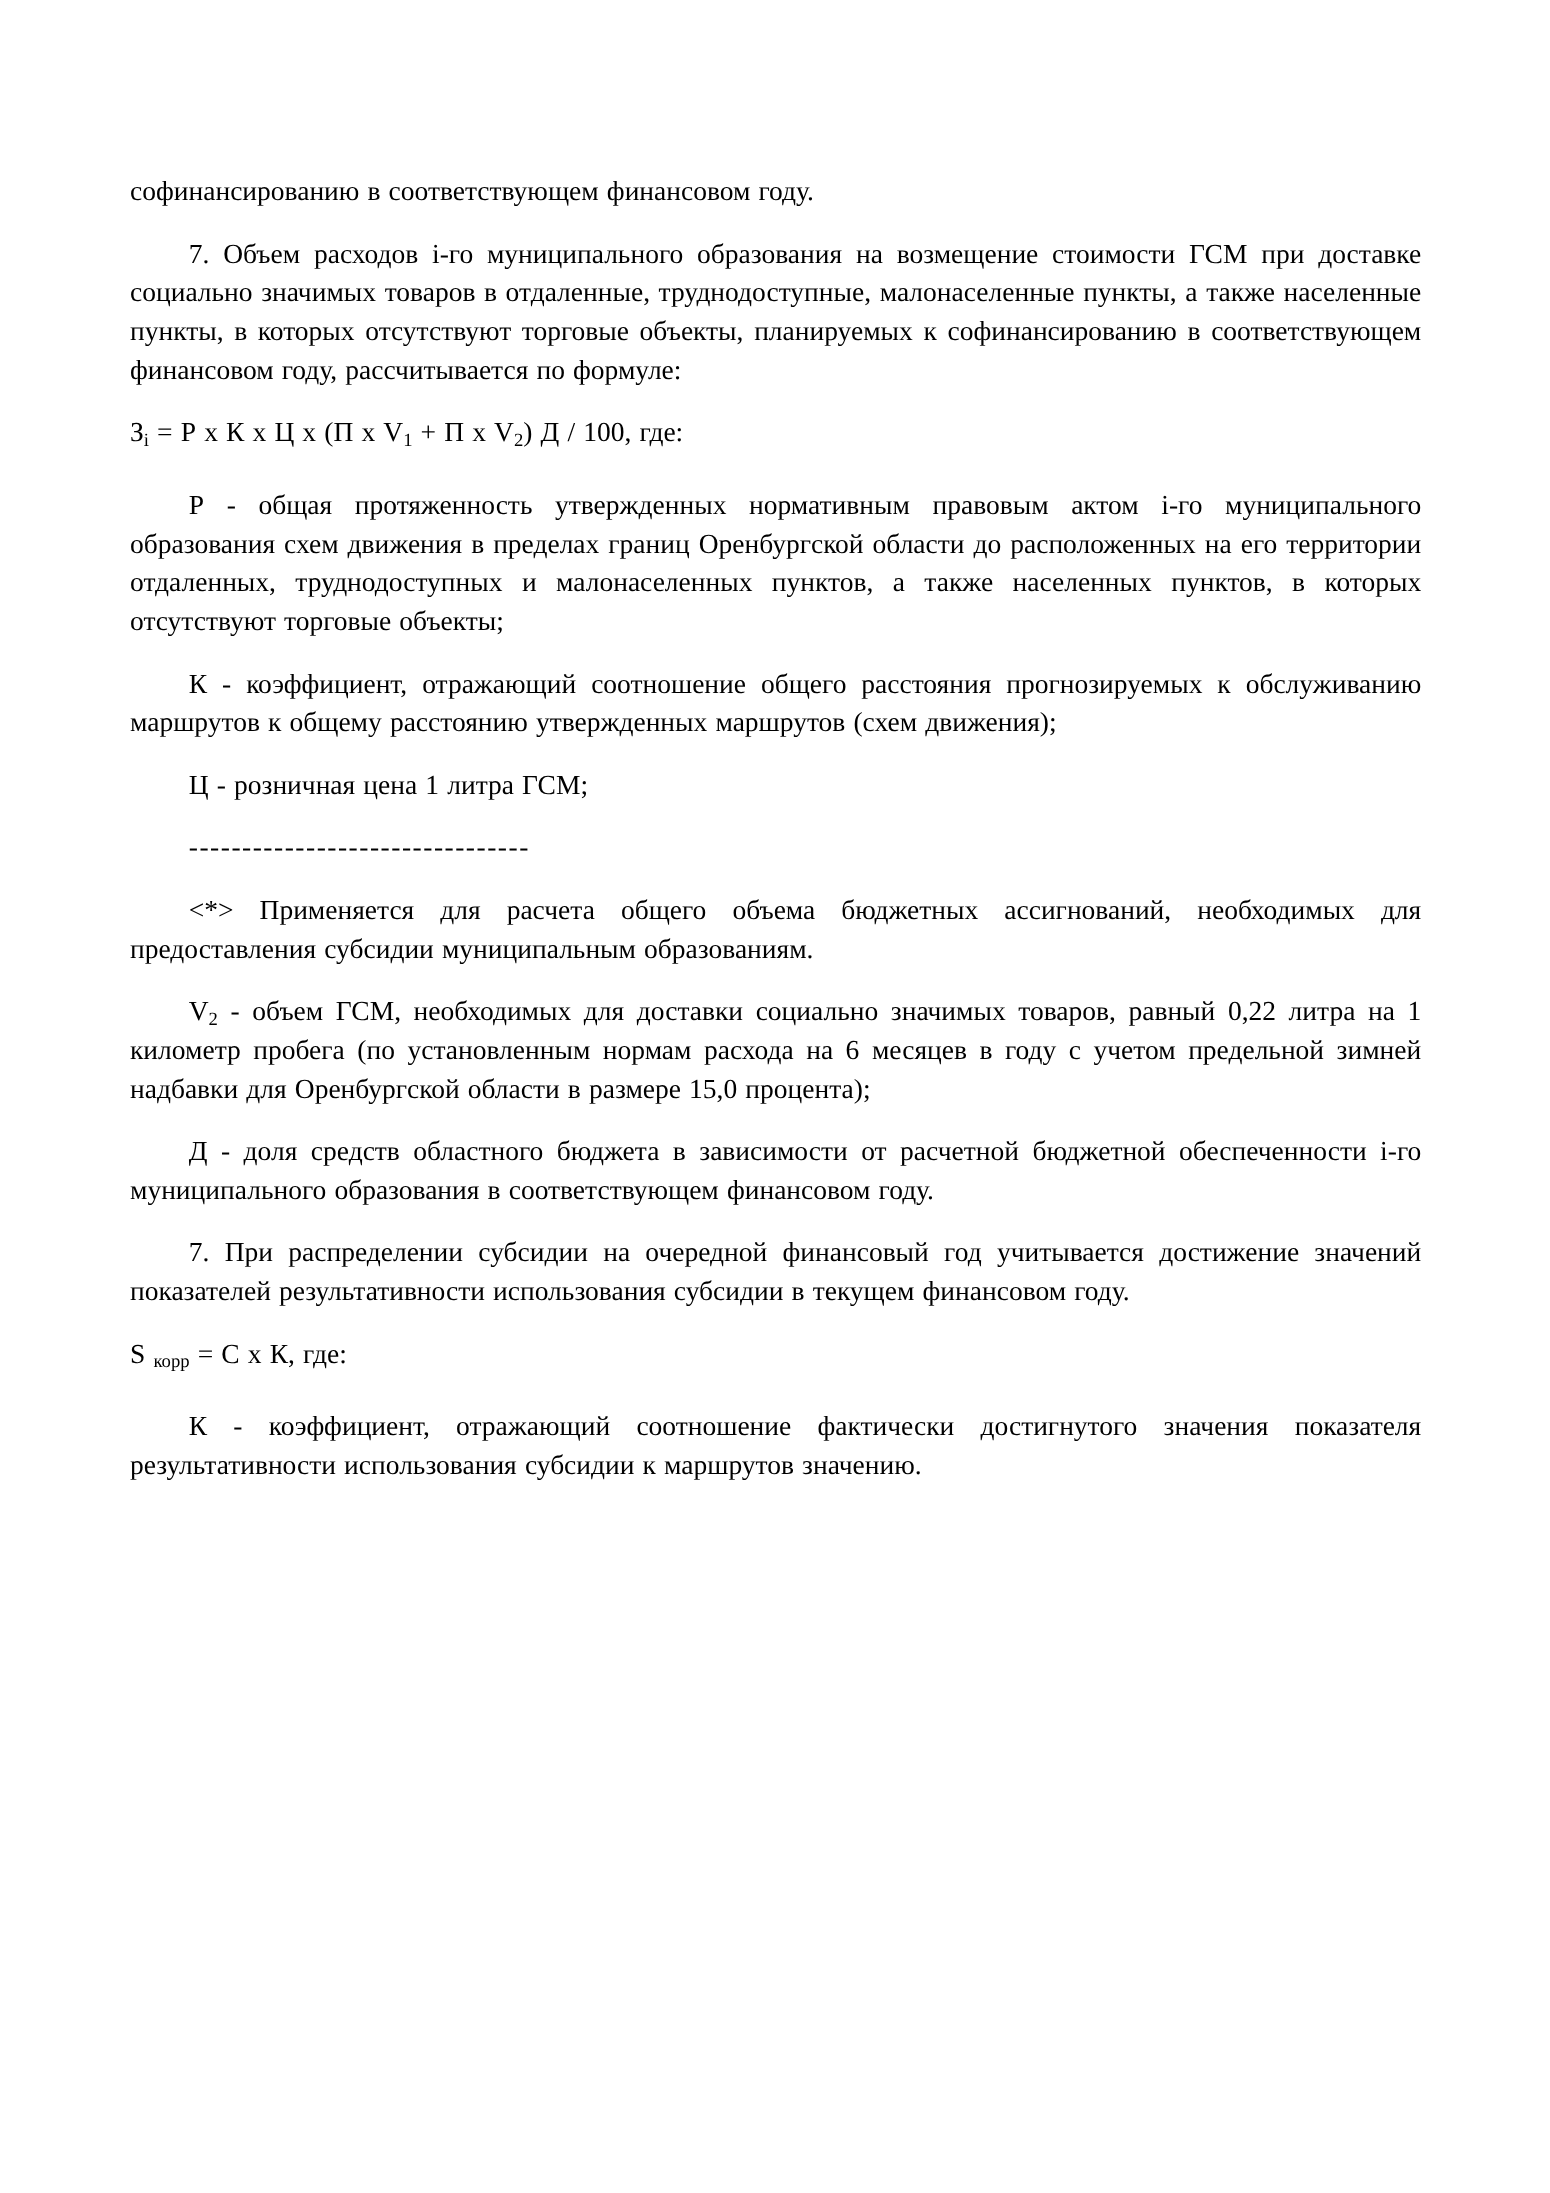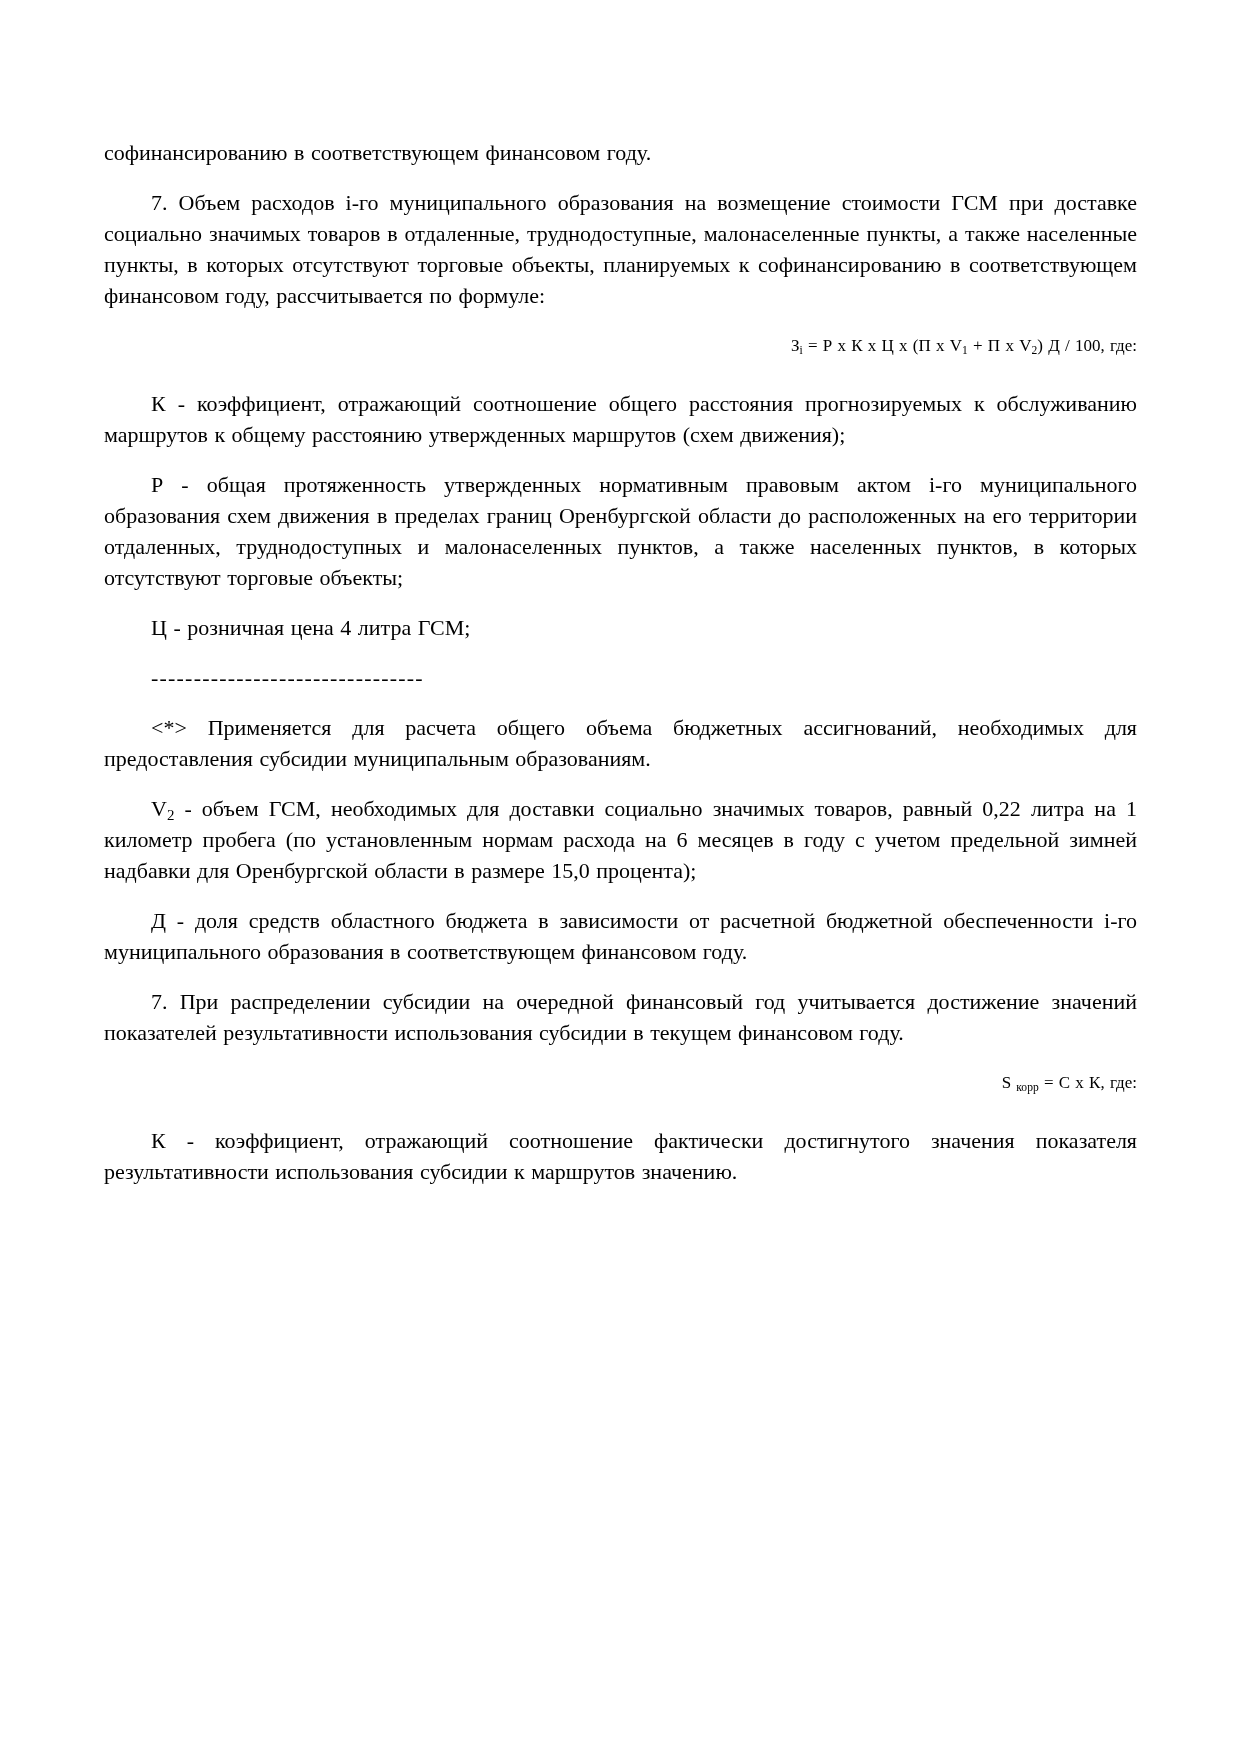--- a/index.html
+++ b/index.html
@@ -21,23 +21,23 @@
   .para {
     font-size: 22px;
     line-height: 31px;
     text-align: justify;
     text-indent: 47px;
     margin-bottom: 19px;
     word-spacing: 1px;
   }
   .para.no-indent { text-indent: 0; }
   .formula {
-    font-size: 17px;
+    font-size: 22px;
     line-height: 31px;
-    text-align: right;
+    text-align: left;
     text-indent: 0;
     margin: 1px 0 27px 0;
   }
   .separator {
     text-align: left;
     letter-spacing: 1.2px;
     word-spacing: 0;
   }
   sub {
     font-size: 0.68em;
@@ -49,25 +49,25 @@
 <body>
 
 <div class="page">
 
   <p class="para no-indent">софинансированию в соответствующем финансовом году.</p>
 
   <p class="para">7. Объем расходов i-го муниципального образования на возмещение стоимости ГСМ при доставке социально значимых товаров в отдаленные, труднодоступные, малонаселенные пункты, а также населенные пункты, в которых отсутствуют торговые объекты, планируемых к софинансированию в соответствующем финансовом году, рассчитывается по формуле:</p>
 
   <p class="para formula">З<sub>i</sub> = Р х К х Ц х (П х V<sub>1</sub> + П х V<sub>2</sub>) Д / 100, где:</p>
 
+  <p class="para">Р - общая протяженность утвержденных нормативным правовым актом i-го муниципального образования схем движения в пределах границ Оренбургской области до расположенных на его территории отдаленных, труднодоступных и малонаселенных пунктов, а также населенных пунктов, в которых отсутствуют торговые объекты;</p>
+
   <p class="para">К - коэффициент, отражающий соотношение общего расстояния прогнозируемых к обслуживанию маршрутов к общему расстоянию утвержденных маршрутов (схем движения);</p>
 
-  <p class="para">Р - общая протяженность утвержденных нормативным правовым актом i-го муниципального образования схем движения в пределах границ Оренбургской области до расположенных на его территории отдаленных, труднодоступных и малонаселенных пунктов, а также населенных пунктов, в которых отсутствуют торговые объекты;</p>
-
-  <p class="para">Ц - розничная цена 4 литра ГСМ;</p>
+  <p class="para">Ц - розничная цена 1 литра ГСМ;</p>
 
 
 
   <p class="para separator">--------------------------------</p>
 
   <p class="para">&lt;*&gt; Применяется для расчета общего объема бюджетных ассигнований, необходимых для предоставления субсидии муниципальным образованиям.</p>
 
   <p class="para">V<sub>2</sub> - объем ГСМ, необходимых для доставки социально значимых товаров, равный 0,22 литра на 1 километр пробега (по установленным нормам расхода на 6 месяцев в году с учетом предельной зимней надбавки для Оренбургской области в размере 15,0 процента);</p>
 
   <p class="para">Д - доля средств областного бюджета в зависимости от расчетной бюджетной обеспеченности i-го муниципального образования в соответствующем финансовом году.</p>

